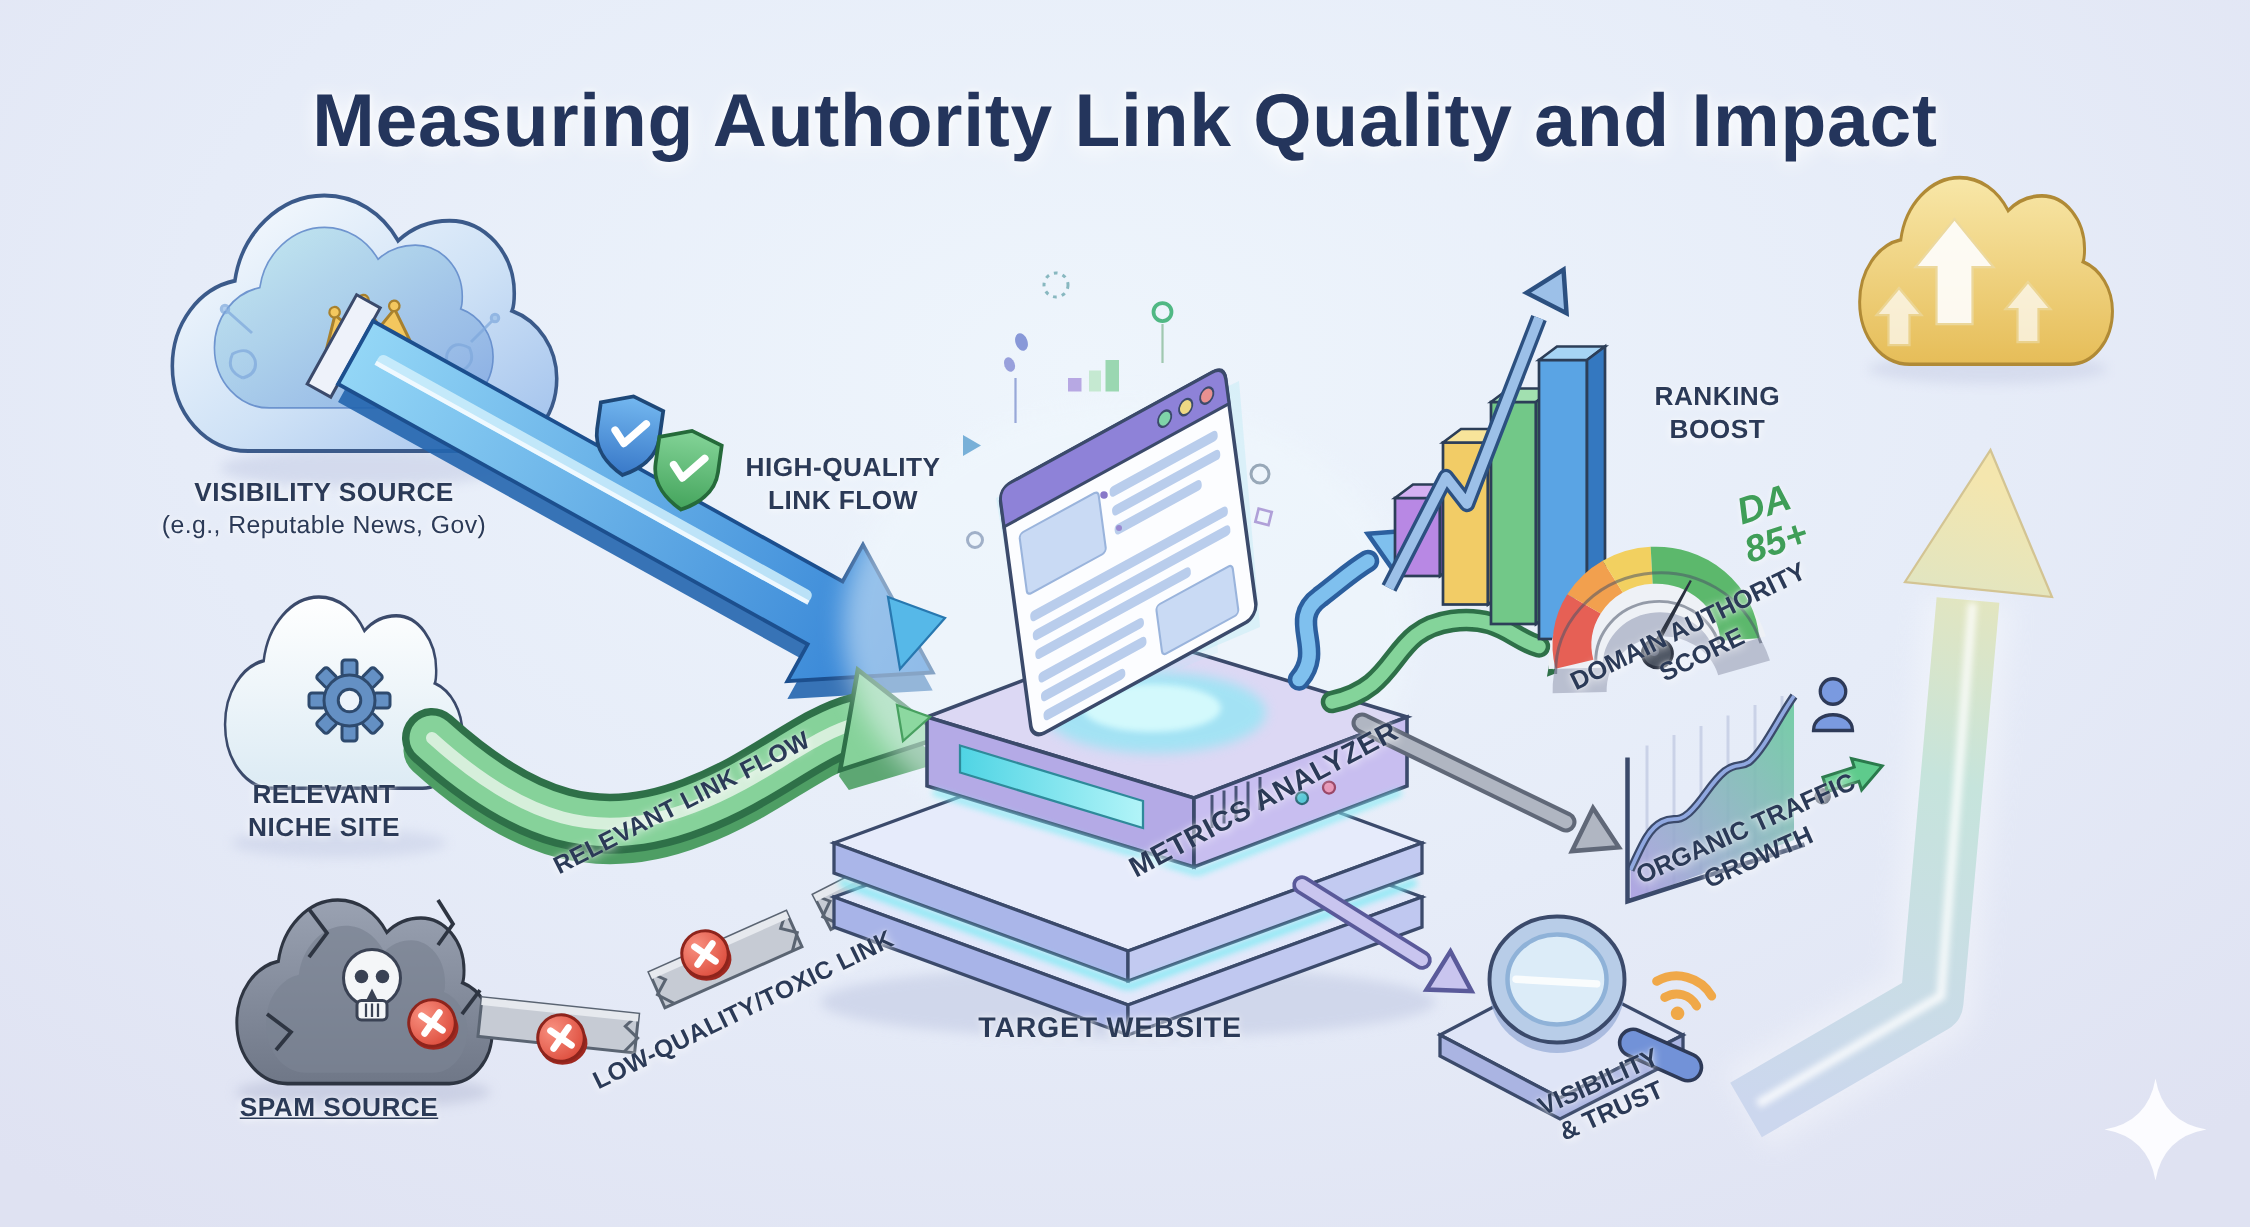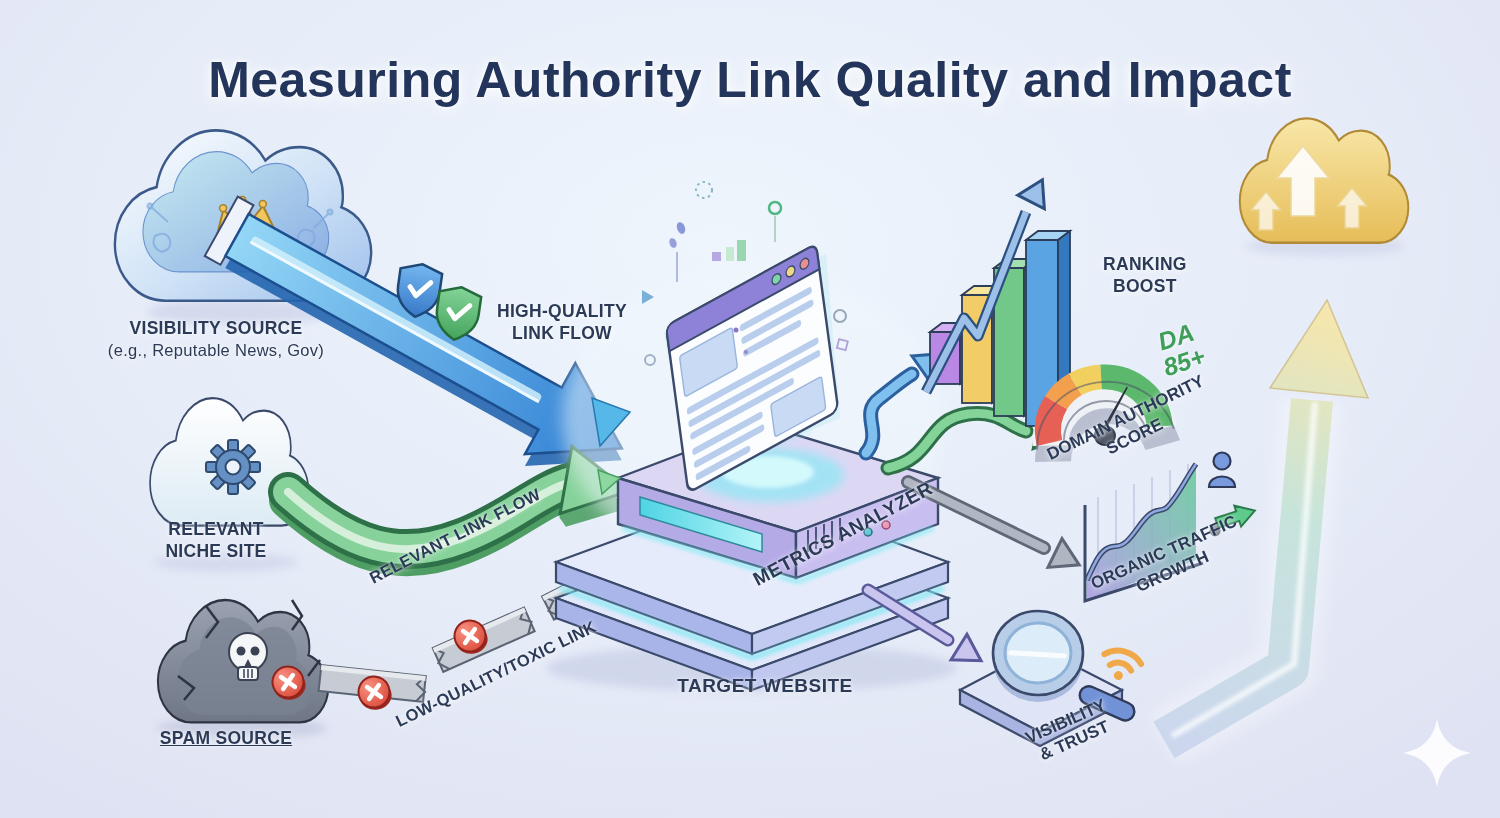--- a/index.html
+++ b/index.html
@@ -437,21 +437,21 @@
 </div>
 
 <div class="lbl s16 rot27" style="left:455px;top:536px;">RELEVANT LINK FLOW</div>
 
 <div class="lbl s17" style="left:226px;top:738px;text-decoration:underline;">SPAM SOURCE</div>
 
 <div class="lbl s16 rot26" style="left:496px;top:674px;">LOW-QUALITY/TOXIC LINK</div>
 
 <div class="lbl s19 rot28" style="left:843px;top:534px;">METRICS ANALYZER</div>
 
-<div class="lbl s19" style="left:765px;top:686px;">TARGET WEBSITE</div>
+<div class="lbl s19" style="left:740px;top:686px;">TARGET WEBSITE</div>
 
 <div class="lbl s17 left" style="left:1063px;top:253px;">
   <div>RANKING</div>
   <div>BOOST</div>
 </div>
 
 <div class="lbl da rot18" style="left:1180px;top:349px;">
   <div>DA</div>
   <div>85+</div>
 </div>

